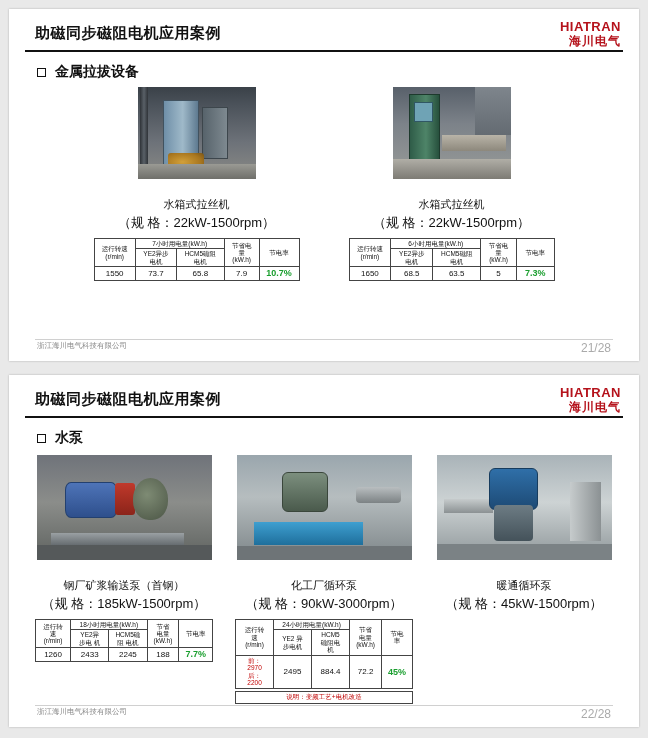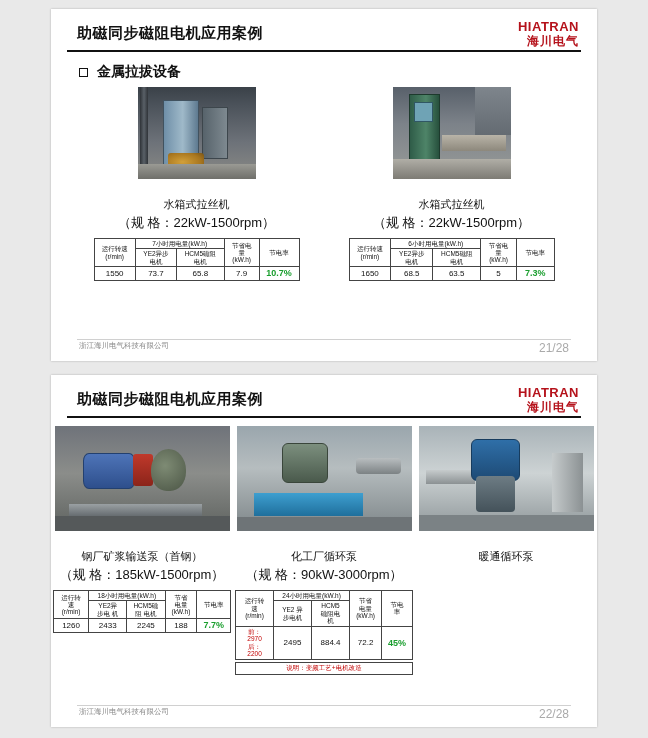--- a/index.html
+++ b/index.html
@@ -8,21 +8,21 @@
     background: #e9e9e9;
     font-family: "Liberation Sans", sans-serif;
   }
   body {
     width: 648px;
     height: 738px;
     overflow: hidden;
   }
   .slide {
     position: relative;
-    width: 546px;
+    width: 630px;
     margin: 9px auto 0 auto;
     height: 352px;
     background: #ffffff;
     box-shadow: 0 0 2px rgba(0,0,0,0.25);
     overflow: hidden;
   }
   .slide + .slide { margin-top: 14px; }
 
   
   .hdr {
@@ -397,20 +397,24 @@
 <div class="slide">
 
   <div class="hdr">
     <div class="hdr-title">助磁同步磁阻电机应用案例</div>
     <div class="logo">
       <div class="logo-en">HIATRAN</div>
       <div class="logo-cn">海川电气</div>
     </div>
   </div>
 
+  <div class="section">
+    <span class="sq"></span>
+    <span class="section-title">水泵</span>
+  </div>
 
   <div class="cols" style="margin-top:8px;">
 
     <div class="col" style="width:200px;">
       <div class="photo p-pump1">
         <div class="bg"></div>
           <div class="base"></div>
           <div class="mot"></div>
         <div class="red"></div>
           <div class="pump"></div>
@@ -492,20 +496,21 @@
     <div class="col" style="width:200px;">
       <div class="photo p-pump3">
         <div class="bg"></div>
           <div class="pipeL"></div>
           <div class="pipeR"></div>
         <div class="mot"></div>
           <div class="body"></div>
           <div class="floor"></div>
       </div>
       <div class="cap">暖通循环泵</div>
+      <div class="cap2">（规 格：45kW-1500rpm）</div>
 
     </div>
 
   </div>
 
   <div class="footer">
     <div class="footer-line"></div>
     <div class="footer-left">浙江海川电气科技有限公司</div>
     <div class="footer-right">22/28</div>
   </div>

